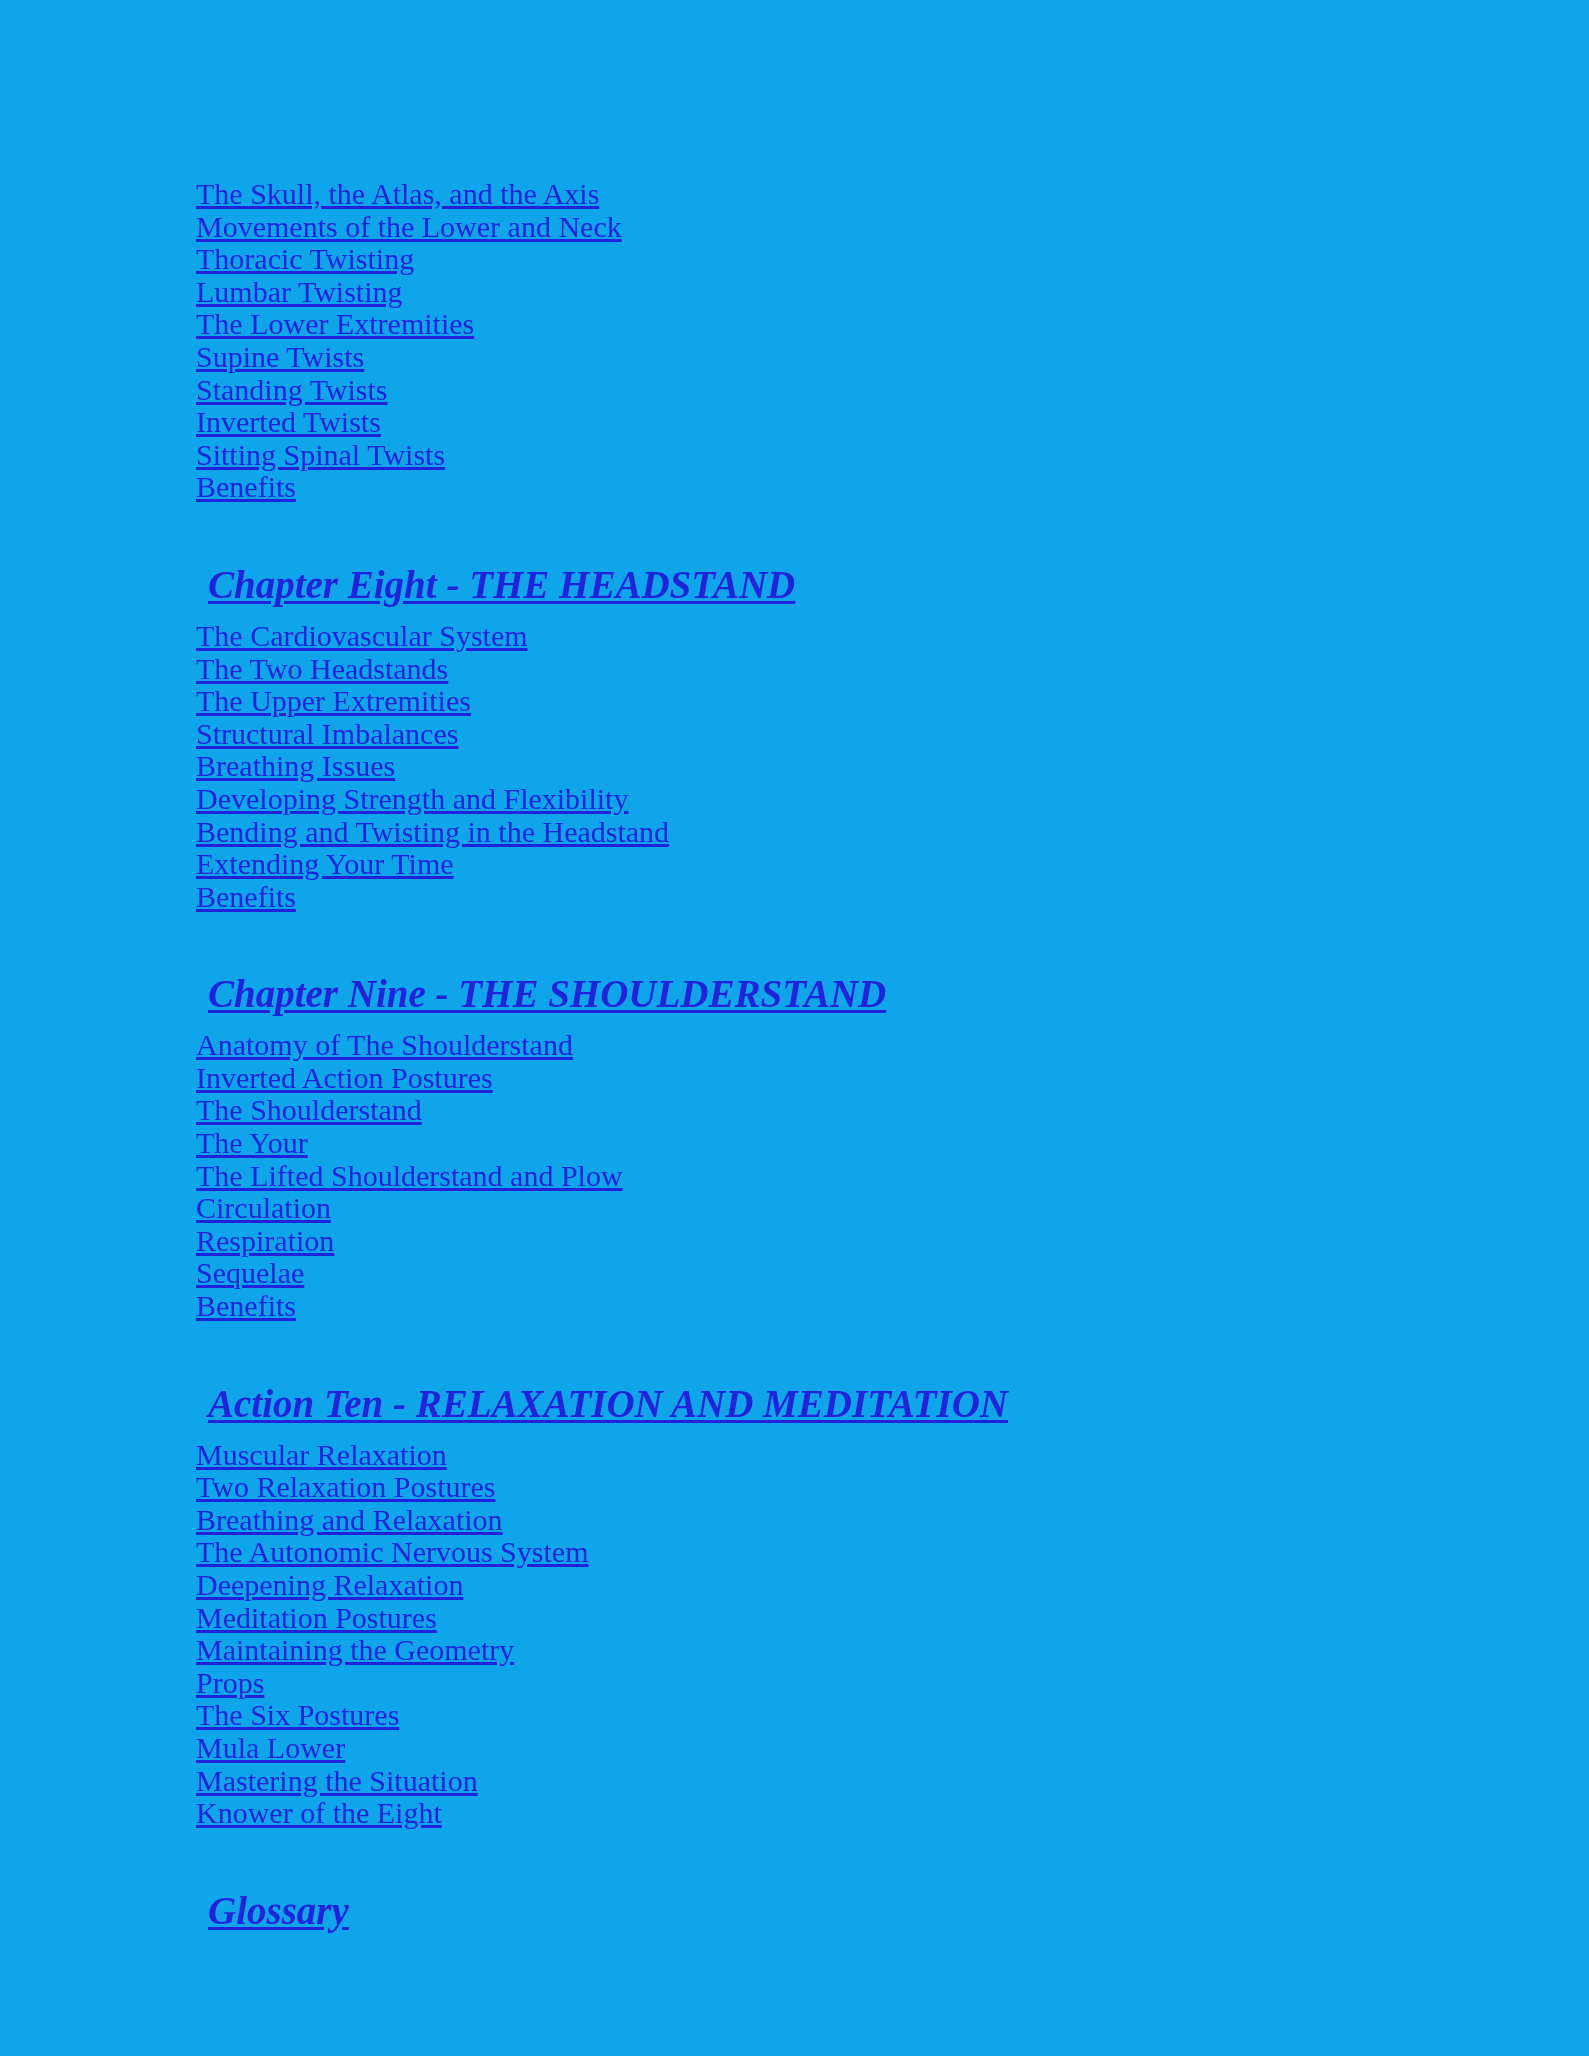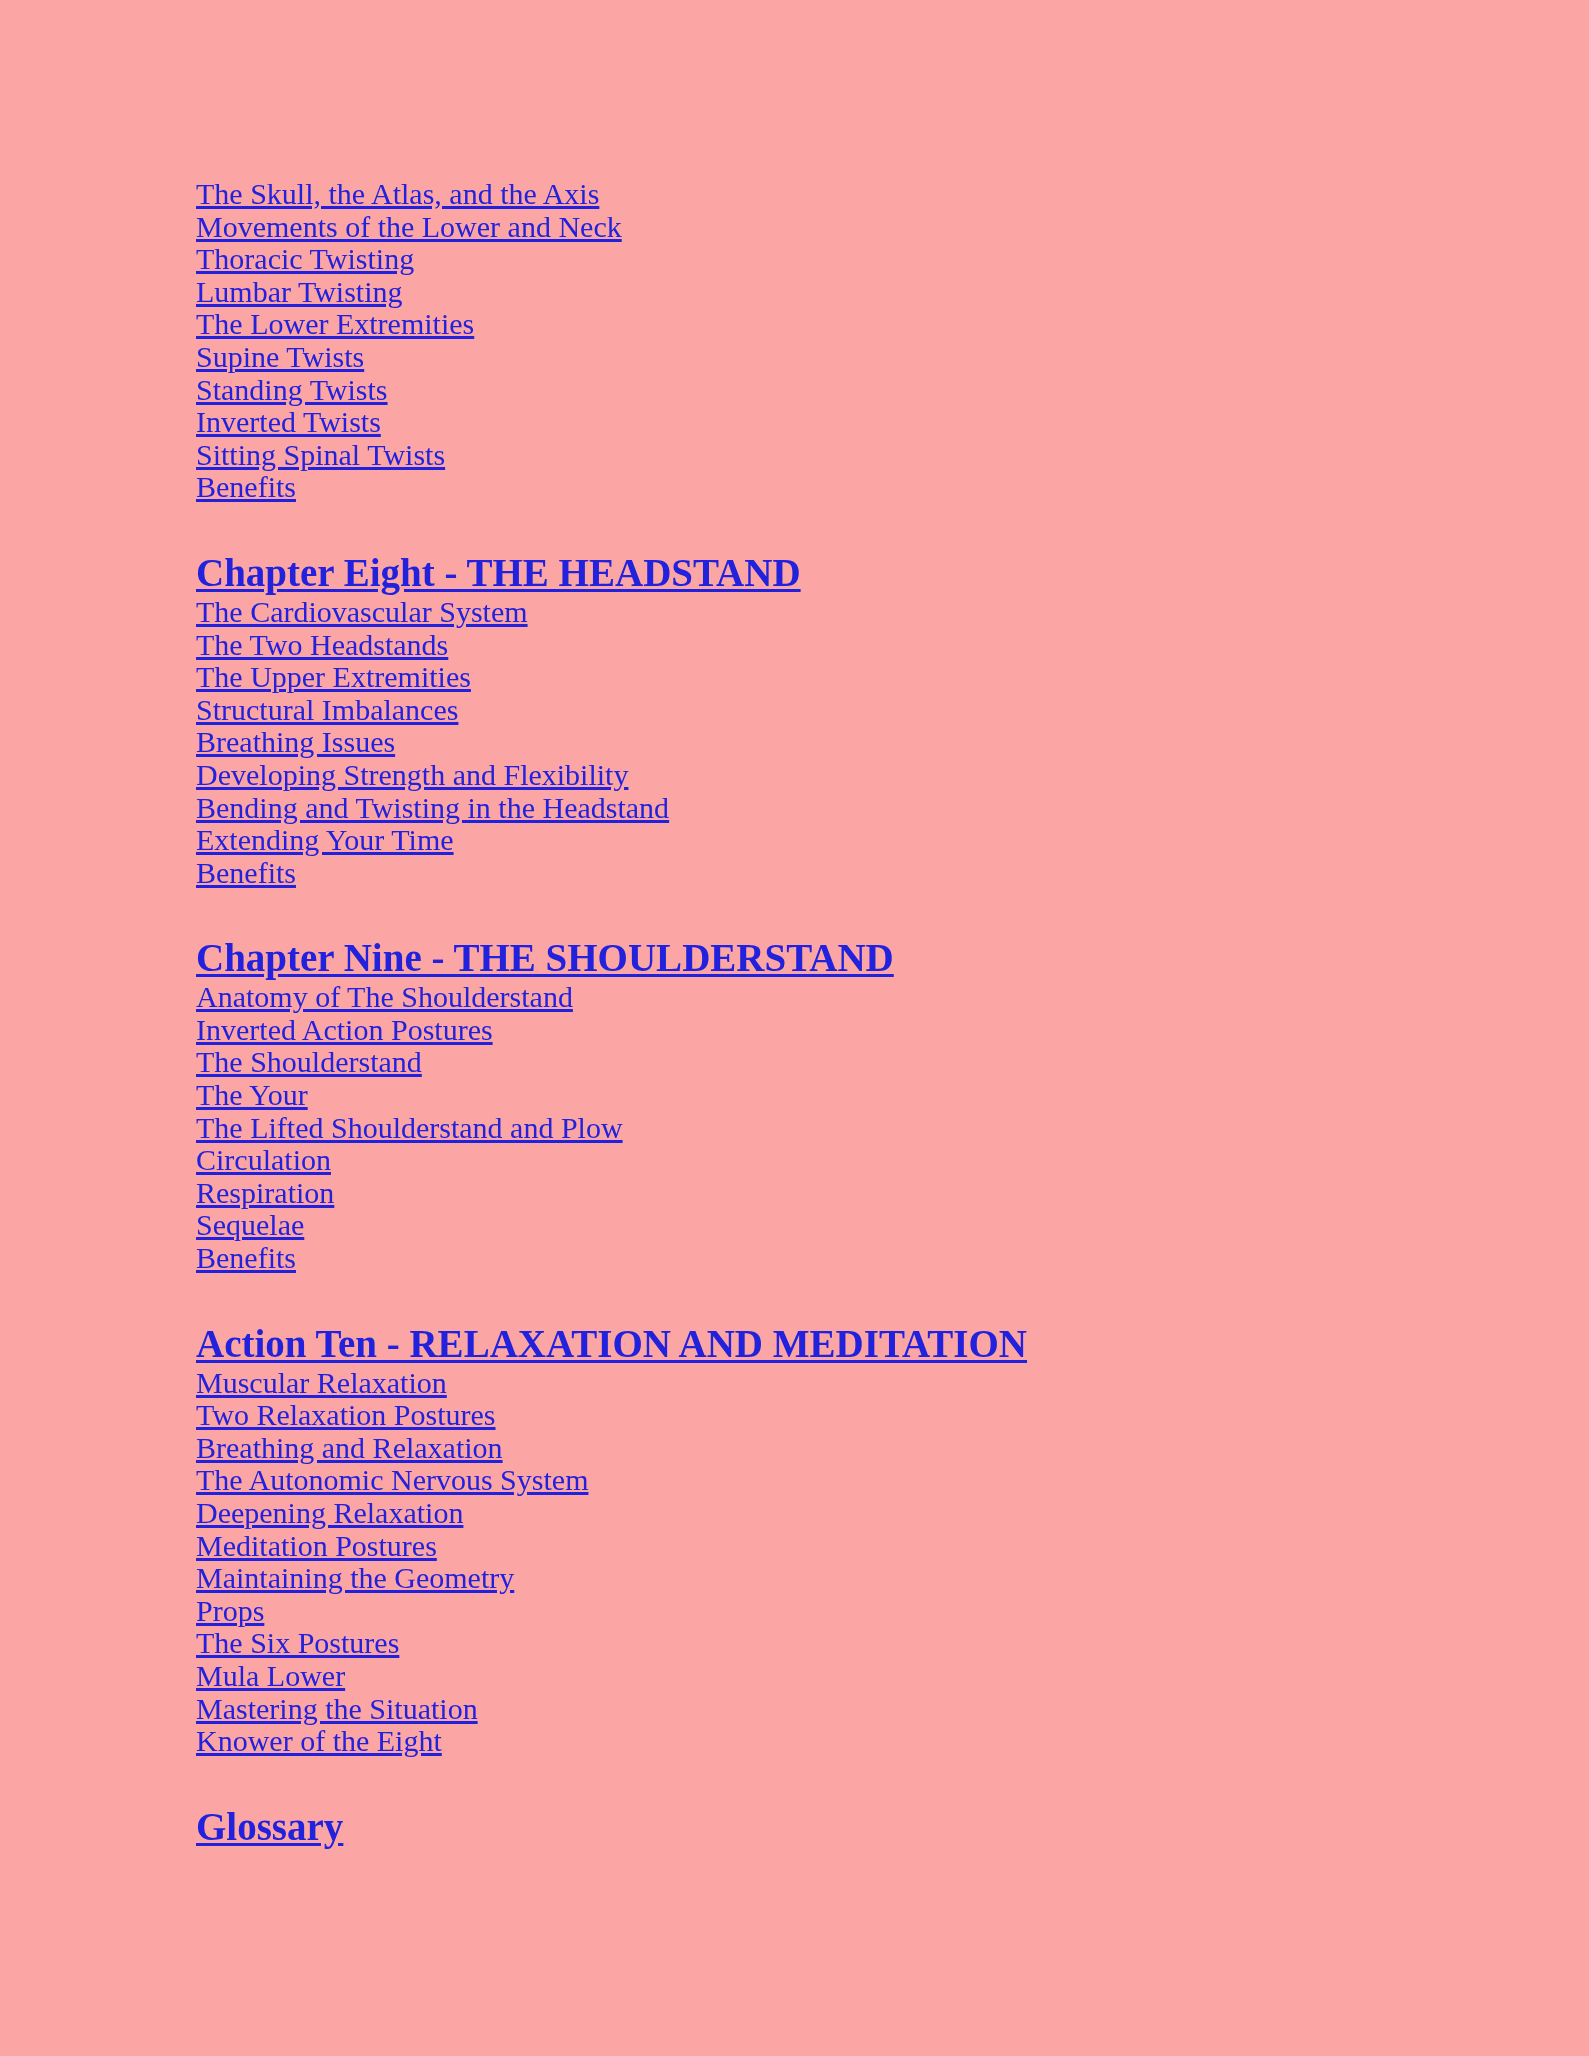--- a/index.html
+++ b/index.html
@@ -14,46 +14,47 @@
     color: #2222dd;
     overflow: hidden;
     position: relative;
   }
   #page {
     position: absolute;
     left: 0;
     top: 0;
     width: 1589px;
     height: 2056px;
-    background: #fca5a5;
+    background: #0ea5e9;
   }
   #toc {
     position: absolute;
     left: 196px;
     top: 178px;
     width: 1200px;
   }
 
   .toc-section {
     margin: 0;
     padding: 0;
   }
 
   .chapter-heading {
     display: block;
     font-size: 39px;
     line-height: 46px;
     font-weight: bold;
+    font-style: italic;
     color: #2222dd;
     text-decoration: underline;
     text-decoration-color: #2222dd;
     text-underline-offset: 3px;
     white-space: nowrap;
     width: max-content;
-    margin: 0;
+    margin: 12px;
     letter-spacing: 0px;
   }
 
   .entry {
     display: block;
     font-size: 30px;
     line-height: 32.6px;
     font-weight: normal;
     font-style: normal;
     color: #2222dd;

